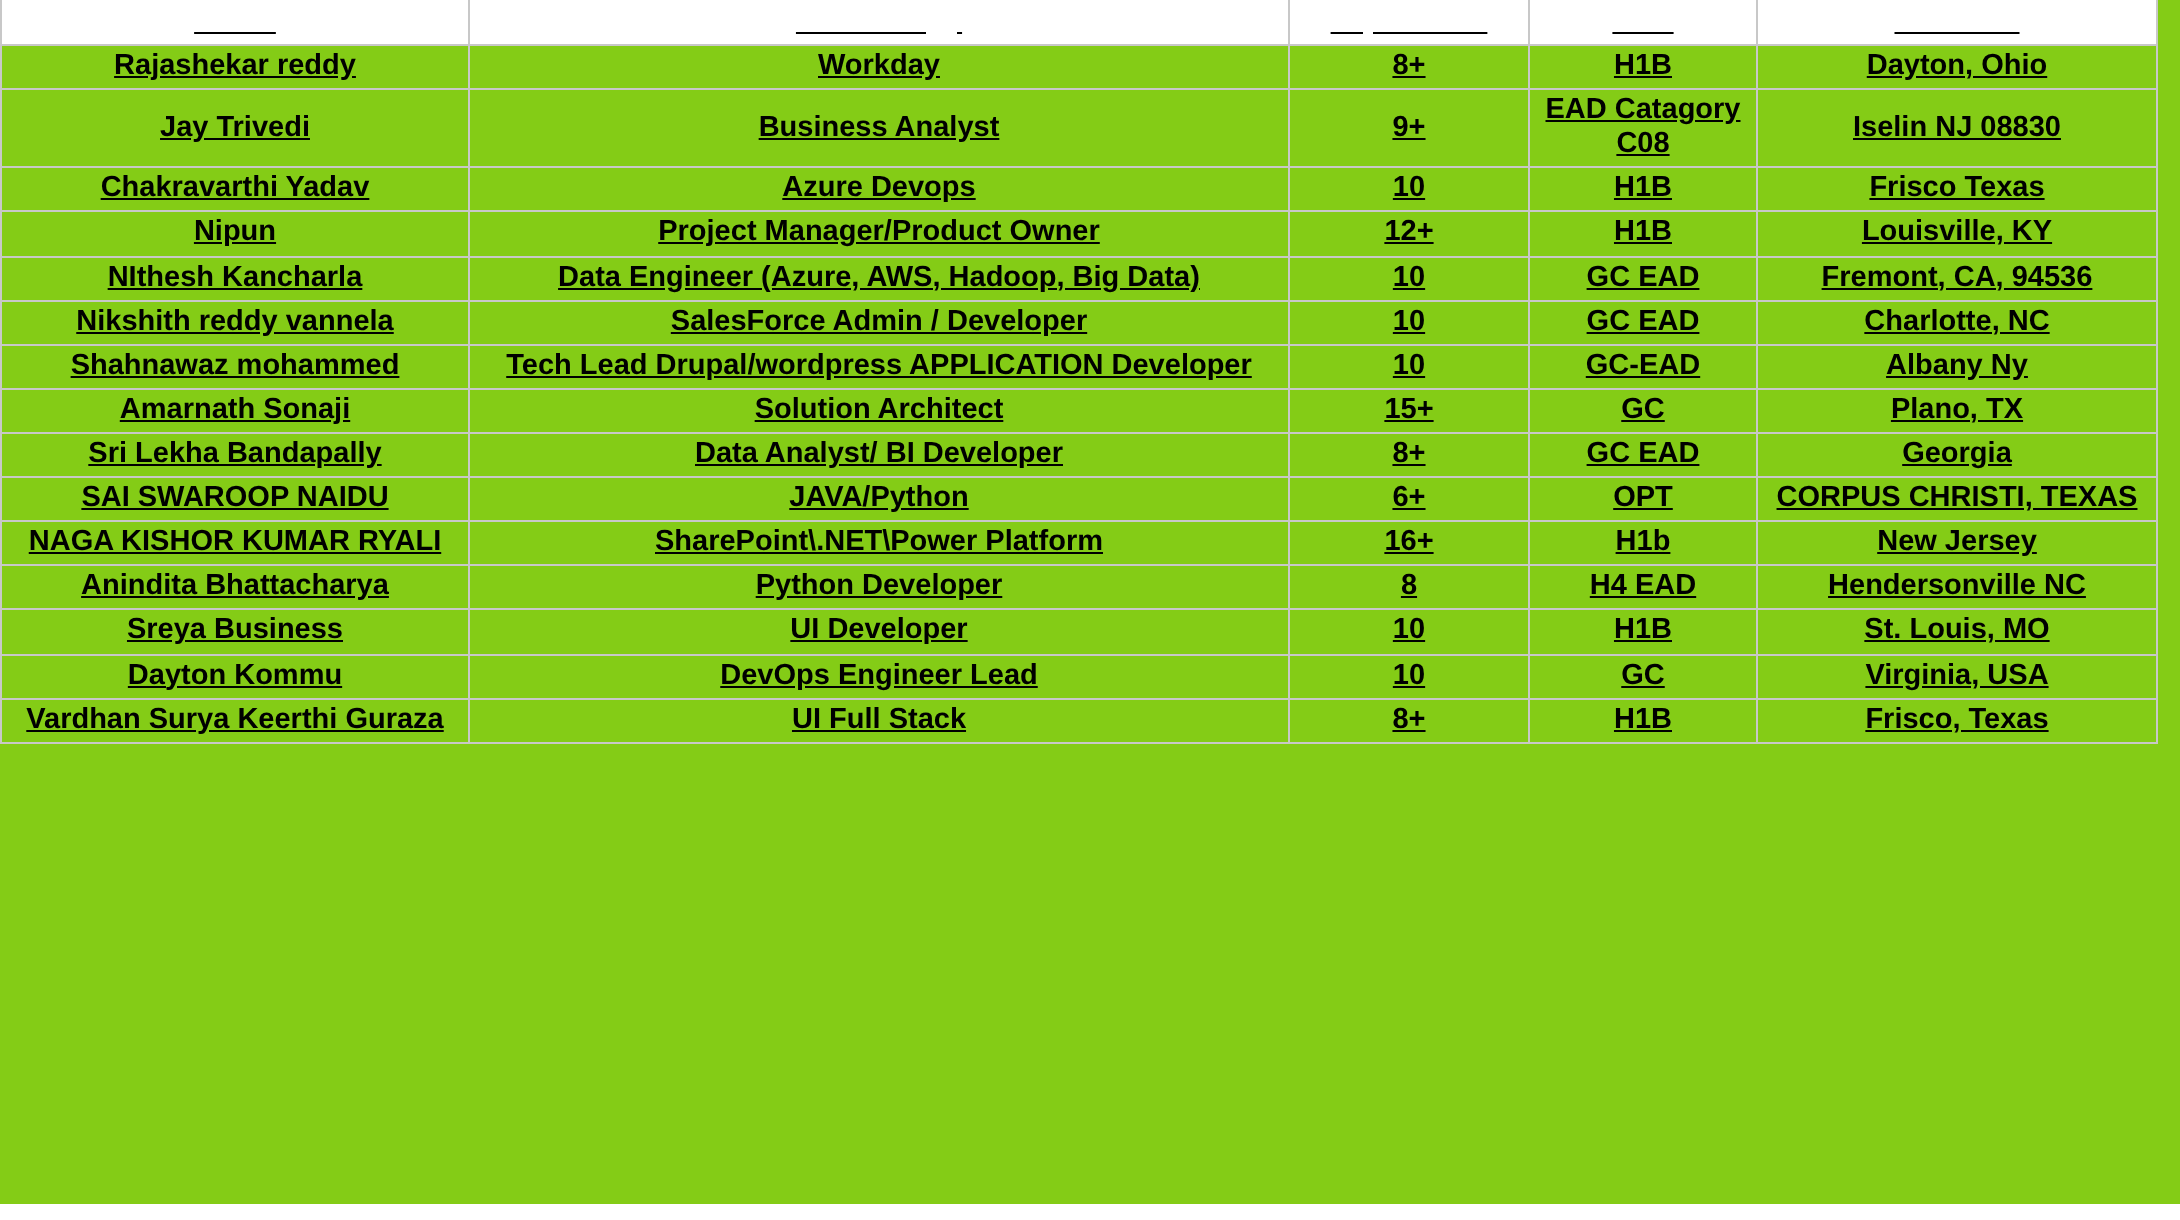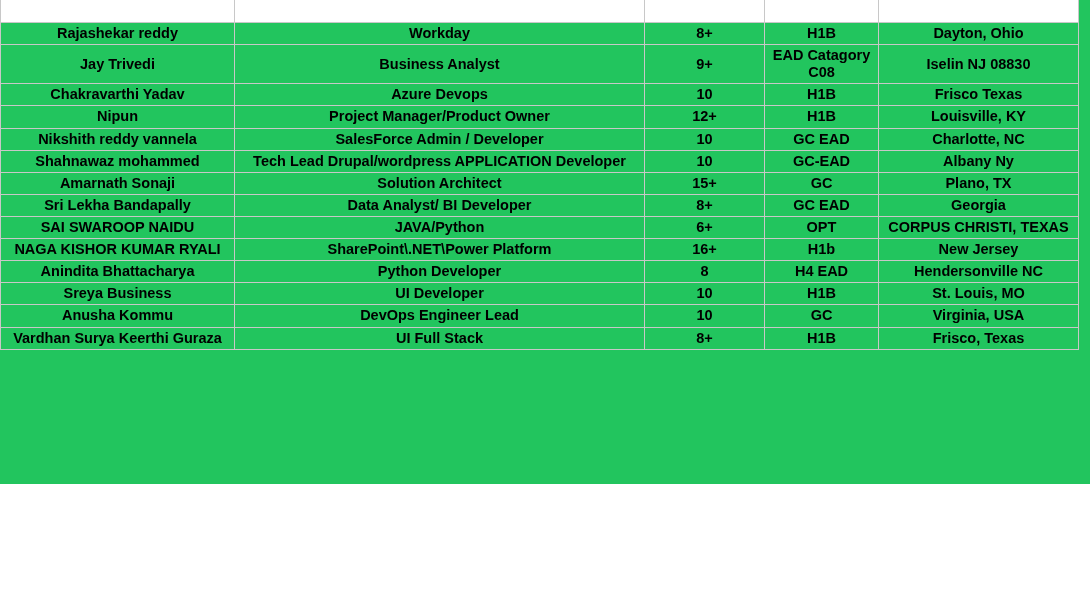--- a/index.html
+++ b/index.html
@@ -8,24 +8,25 @@
     background: #ffffff;
   }
   body {
     width: 1090px;
     height: 610px;
     font-family: "Liberation Sans", sans-serif;
     overflow: hidden;
   }
   .sheet {
     width: 1090px;
-    height: 484px;
+    height: 602px;
     position: relative;
-    background: #22c55e;
+    background: #84cc16;
     box-sizing: border-box;
+    text-decoration: underline;
   }
   table.grid {
     border-collapse: collapse;
     table-layout: fixed;
     width: 1078px;
     margin: 0;
     border: none;
   }
   table.grid th,
   table.grid td {
@@ -110,20 +111,27 @@
         <td class="cell-loc">Frisco Texas</td>
       </tr>
       <tr>
         <td class="cell-name">Nipun</td>
         <td class="cell-tech">Project Manager/Product Owner</td>
         <td class="cell-exp">12+</td>
         <td class="cell-visa">H1B</td>
         <td class="cell-loc">Louisville, KY</td>
       </tr>
       <tr>
+        <td class="cell-name">NIthesh Kancharla</td>
+        <td class="cell-tech">Data Engineer (Azure, AWS, Hadoop, Big Data)</td>
+        <td class="cell-exp">10</td>
+        <td class="cell-visa">GC EAD</td>
+        <td class="cell-loc">Fremont, CA, 94536</td>
+      </tr>
+      <tr>
         <td class="cell-name">Nikshith reddy vannela</td>
         <td class="cell-tech">SalesForce Admin / Developer</td>
         <td class="cell-exp">10</td>
         <td class="cell-visa">GC EAD</td>
         <td class="cell-loc">Charlotte, NC</td>
       </tr>
       <tr>
         <td class="cell-name">Shahnawaz mohammed</td>
         <td class="cell-tech">Tech Lead Drupal/wordpress APPLICATION Developer</td>
         <td class="cell-exp">10</td>
@@ -166,21 +174,21 @@
         <td class="cell-loc">Hendersonville NC</td>
       </tr>
       <tr>
         <td class="cell-name">Sreya Business</td>
         <td class="cell-tech">UI Developer</td>
         <td class="cell-exp">10</td>
         <td class="cell-visa">H1B</td>
         <td class="cell-loc">St. Louis, MO</td>
       </tr>
       <tr>
-        <td class="cell-name">Anusha Kommu</td>
+        <td class="cell-name">Dayton Kommu</td>
         <td class="cell-tech">DevOps Engineer Lead</td>
         <td class="cell-exp">10</td>
         <td class="cell-visa">GC</td>
         <td class="cell-loc">Virginia, USA</td>
       </tr>
       <tr>
         <td class="cell-name">Vardhan Surya Keerthi Guraza</td>
         <td class="cell-tech">UI Full Stack</td>
         <td class="cell-exp">8+</td>
         <td class="cell-visa">H1B</td>

